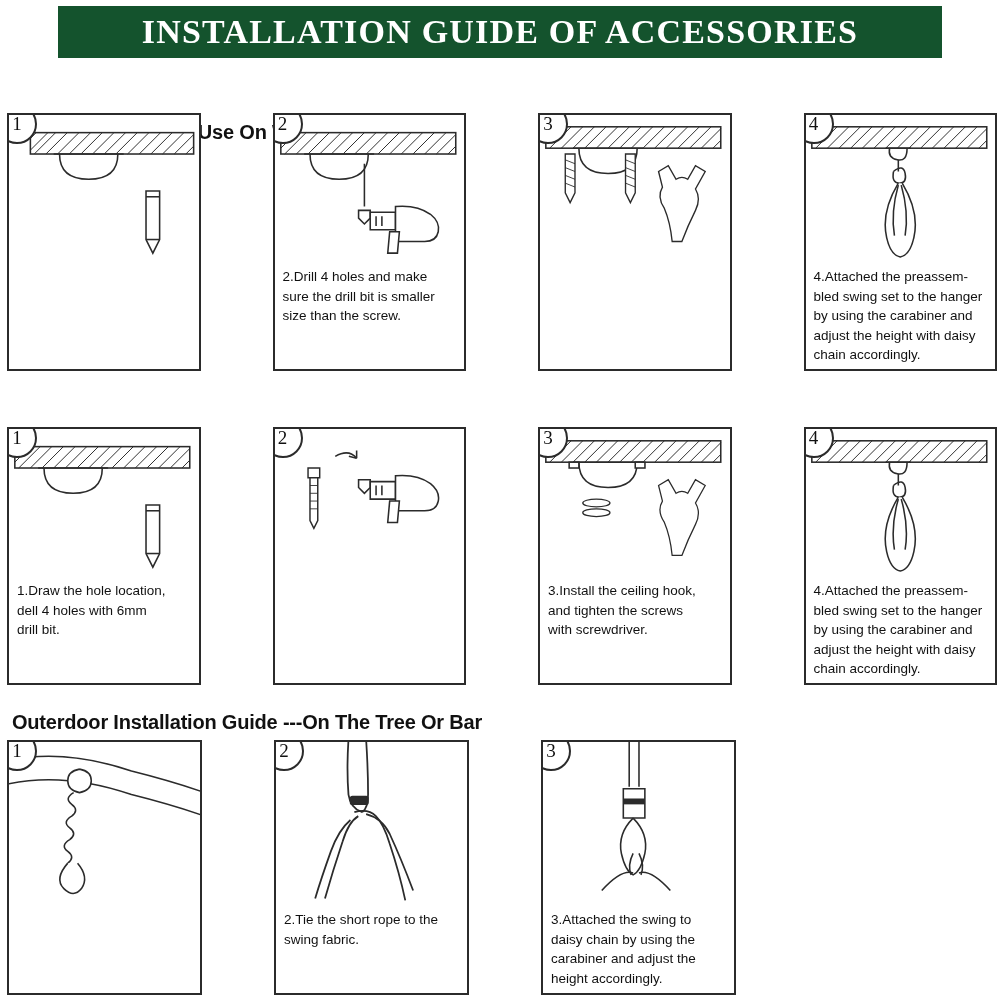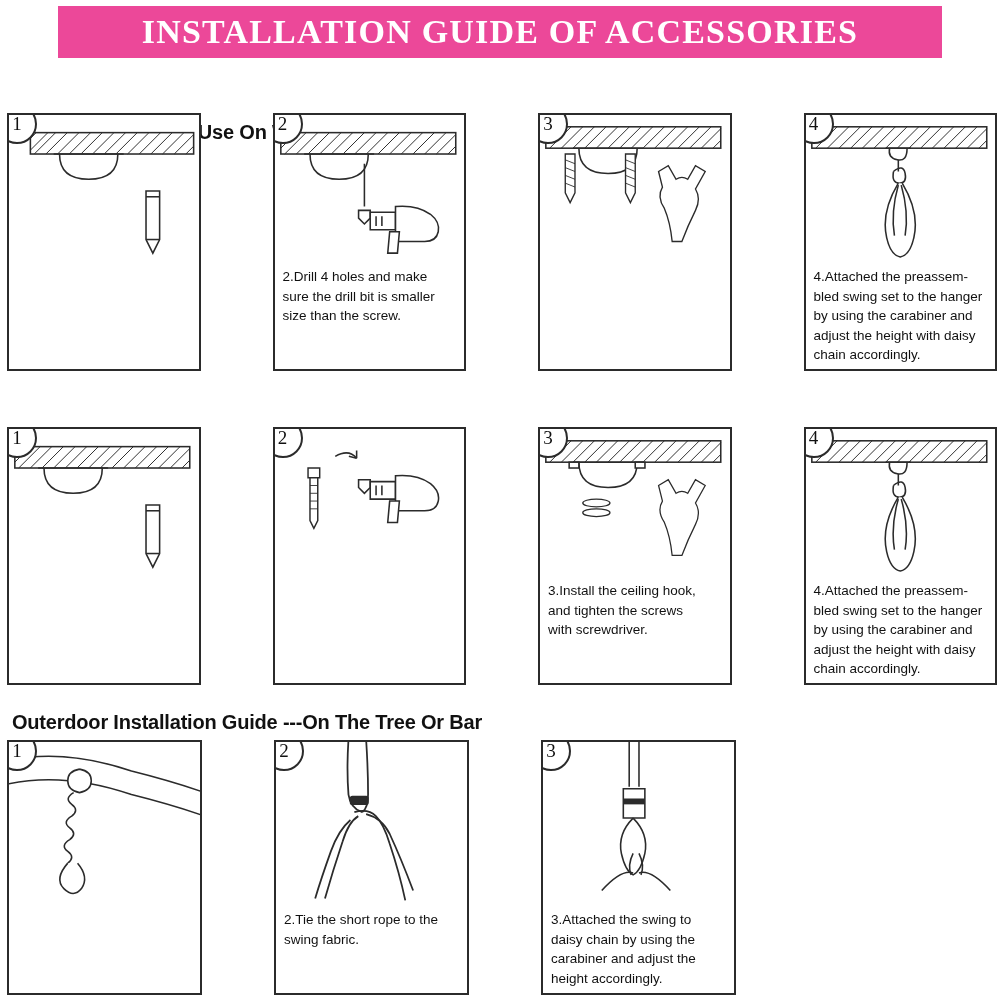--- a/index.html
+++ b/index.html
@@ -10,21 +10,21 @@
     font-family: "Liberation Sans", sans-serif;
     color: #111;
     overflow: hidden;
   }
   .page { position: relative; width: 1000px; height: 1000px; }
 
   
   .banner {
     position: absolute;
     left: 58px; top: 6px; width: 884px; height: 52px;
-    background: #ec4899;
+    background: #14532d;
     display: flex; align-items: center; justify-content: center;
   }
   .banner-title {
     color: #ffffff;
     font-family: "Liberation Serif", serif;
     font-weight: bold;
     font-size: 34px;
     letter-spacing: 1.2px;
     white-space: nowrap;
   }
@@ -287,20 +287,23 @@
           </g>
           <path d="M36 38 q0 26 30 26 q30 0 30 -26"></path>
           <line x1="30" y1="38" x2="102" y2="38"></line>
         </g>
         <g stroke="#2b2b2b" fill="#fff" stroke-width="1.6">
           <path d="M141 76 l14 0 l0 50 l-7 14 l-7 -14 z"></path>
           <line x1="141" y1="126" x2="155" y2="126"></line>
           <line x1="141" y1="82" x2="155" y2="82"></line>
         </g>
       </svg>
+      <div class="caption">1.Draw the hole location,
+dell 4 holes with 6mm
+drill bit.</div>
     </div>
 
     <div class="card">
       <div class="num">2</div>
       <svg class="art" viewBox="0 0 195 148">
         <g stroke="#2b2b2b" fill="#fff" stroke-width="1.5">
           <path d="M34 38 l12 0 l0 10 l-12 0 z"></path>
           <path d="M36 48 l8 0 l0 44 l-4 8 l-4 -8 z"></path>
           <g stroke-width="0.9">
             <line x1="36" y1="56" x2="44" y2="56"></line>

